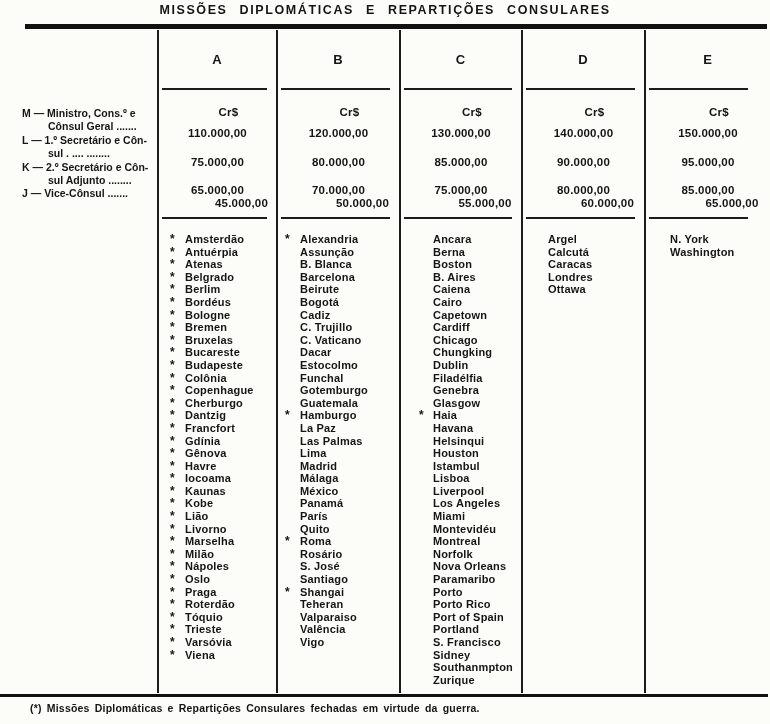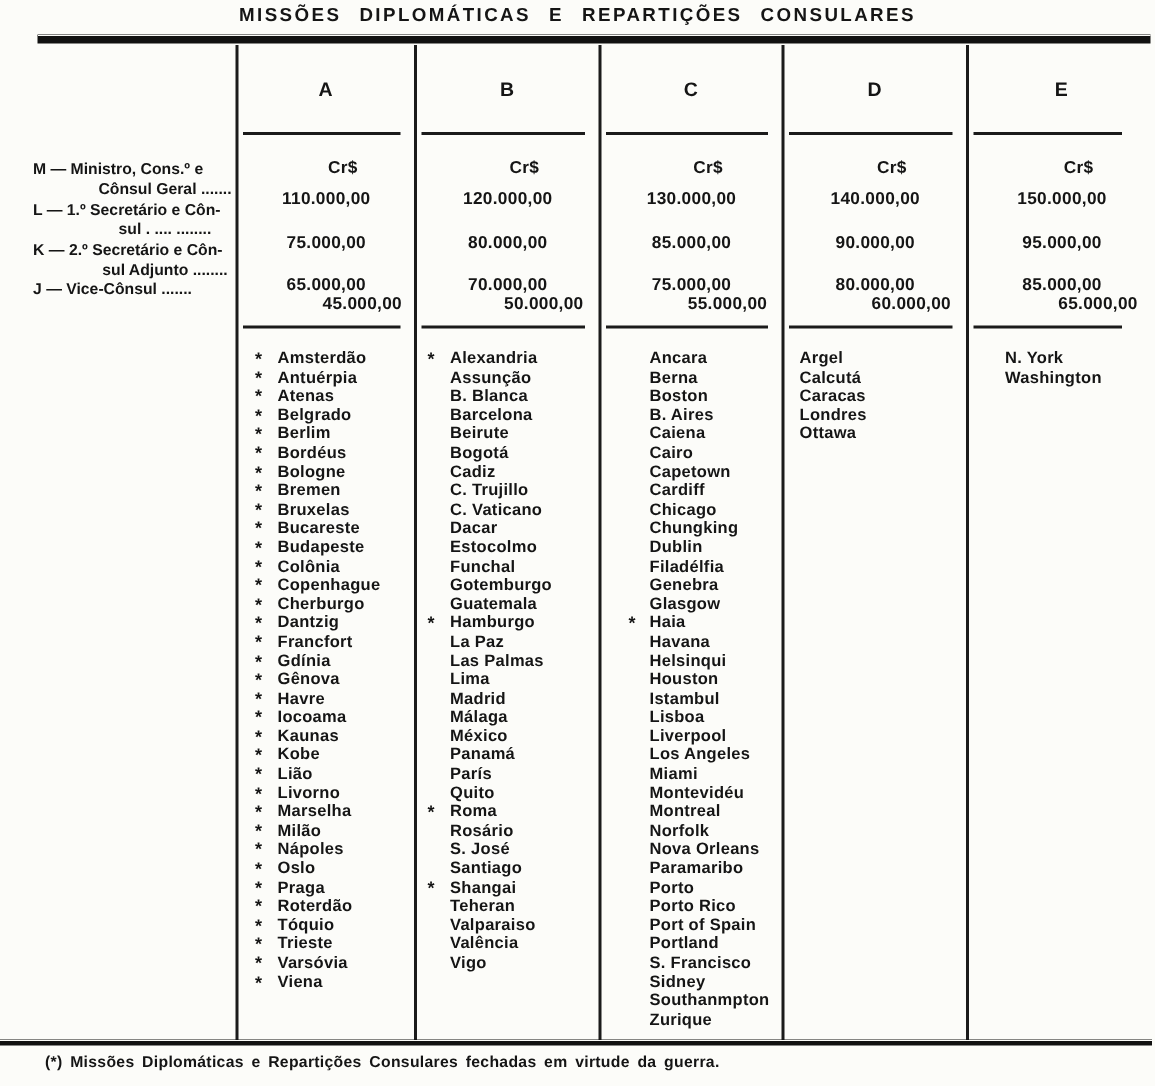--- a/index.html
+++ b/index.html
@@ -31,21 +31,21 @@
   }
   .vline{
     position:absolute;top:30px;height:664px;width:2px;
     background:#1b1b1b;
   }
   .legend{
     position:absolute;top:107px;left:22px;width:150px;
     font-size:10.5px;line-height:13.4px;
     white-space:nowrap;
   }
-  .legend-line.indent{padding-left:26px;text-align:center;}
+  .legend-line.indent{padding-left:26px;}
   .col{position:absolute;top:30px;height:664px;}
   .col-letter{
     position:absolute;top:22px;left:0;right:0;
     text-align:center;font-size:13px;letter-spacing:1px;
   }
   .rule{position:absolute;left:3px;right:9px;height:2px;background:#1b1b1b;}
   .rule-header{top:58px;}
   .rule-salary{top:187px;}
   .cur,.val{
     position:absolute;left:0;right:0;text-align:center;
@@ -60,21 +60,21 @@
     position:absolute;top:203px;left:0;right:0;
     font-size:11px;line-height:12.6px;
     letter-spacing:.2px;
   }
   .city-row{display:flex;white-space:nowrap;}
   .star{width:15px;flex:0 0 auto;font-size:12px;}
   .cities-a{padding-left:11px;}
   .cities-b{padding-left:7px;}
   .cities-c{padding-left:18px;}
   .cities-c .star{width:14px;}
-  .cities-d{padding-left:10px;}
+  .cities-d{padding-left:25px;}
   .cities-e{padding-left:12px;margin-left:12px;}
   .cities-d .star,.cities-e .star{width:0;}
   .footnote{
     position:absolute;top:702px;left:30px;
     font-size:10.5px;letter-spacing:.2px;word-spacing:2px;
   }
 </style>
 </head>
 <body>
 

